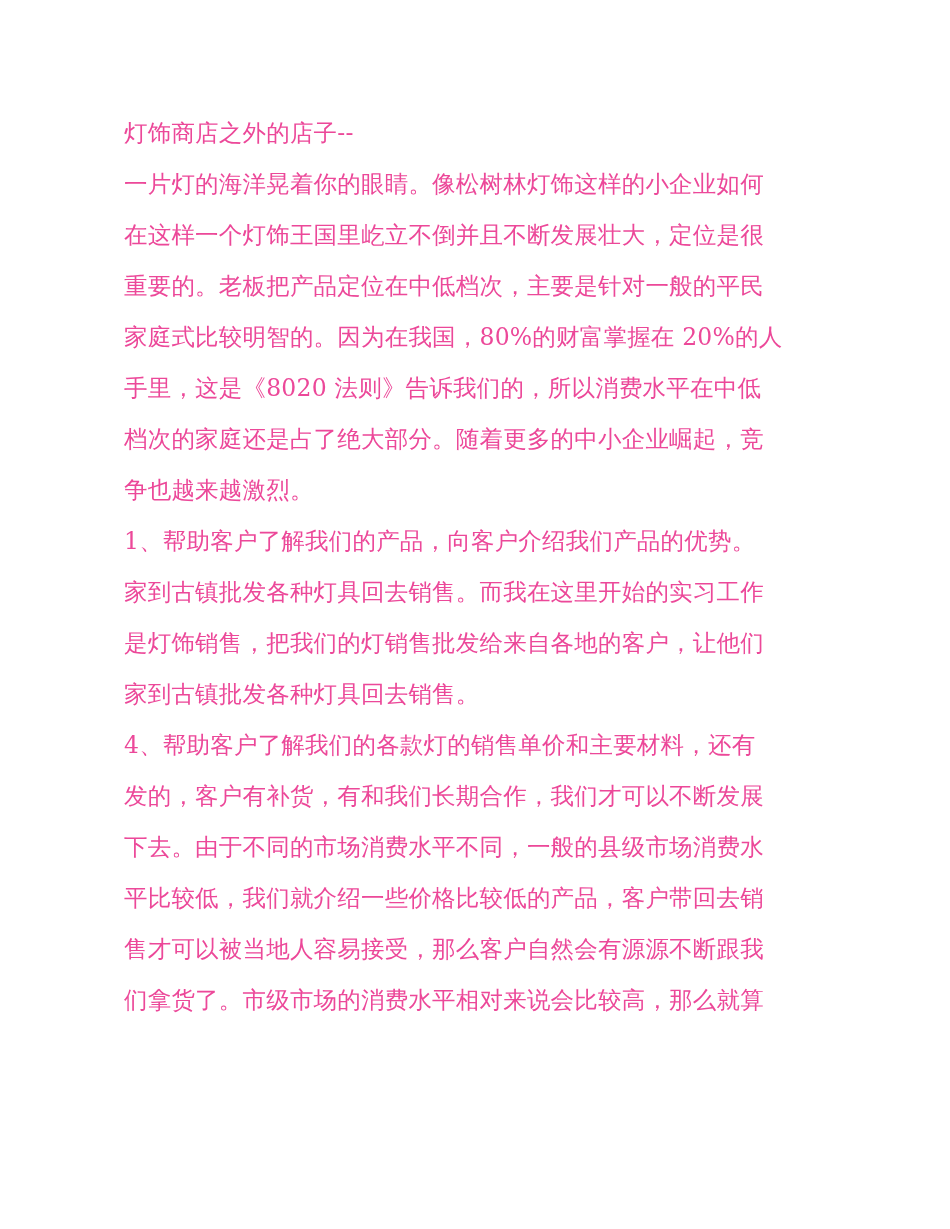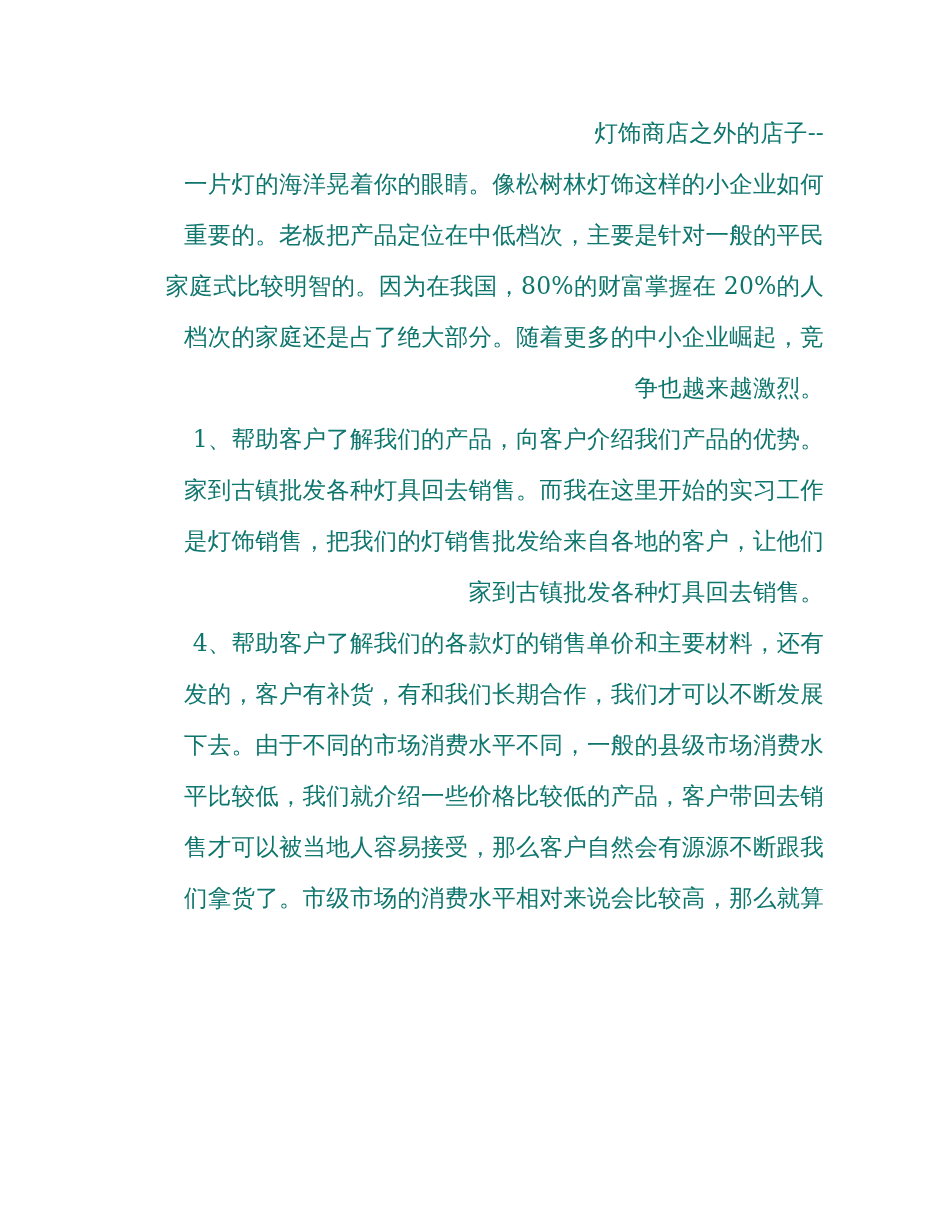--- a/index.html
+++ b/index.html
@@ -2,41 +2,42 @@
 <html><head>
 <meta charset="utf-8">
 <style>
   html, body { margin: 0; padding: 0; background: #ffffff; }
   body { width: 950px; height: 1229px; position: relative; overflow: hidden; }
   .page {
     position: absolute; left: 0; top: 0; width: 950px; height: 1229px;
     background: #ffffff;
   }
   .content {
-    position: absolute; left: 144px; top: 108px; width: 680px;
+    position: absolute; left: 124px; top: 108px; width: 680px;
     font-family: "DejaVu Serif", "Liberation Serif", serif;
-    color: #0f766e;
-    text-align: right;
+    color: #ec4899;
   }
   .line {
     height: 51px; line-height: 51px;
     font-size: 23.5px;
     white-space: nowrap;
     letter-spacing: 0.2px;
   }
 </style>
 </head>
 <body>
 
 <div class="page">
   <div class="content">
     <div class="line">灯饰商店之外的店子--</div>
     <div class="line">一片灯的海洋晃着你的眼睛。像松树林灯饰这样的小企业如何</div>
+    <div class="line">在这样一个灯饰王国里屹立不倒并且不断发展壮大，定位是很</div>
     <div class="line">重要的。老板把产品定位在中低档次，主要是针对一般的平民</div>
     <div class="line">家庭式比较明智的。因为在我国，80%的财富掌握在 20%的人</div>
+    <div class="line">手里，这是《8020 法则》告诉我们的，所以消费水平在中低</div>
     <div class="line">档次的家庭还是占了绝大部分。随着更多的中小企业崛起，竞</div>
     <div class="line">争也越来越激烈。</div>
     <div class="line">1、帮助客户了解我们的产品，向客户介绍我们产品的优势。</div>
     <div class="line">家到古镇批发各种灯具回去销售。而我在这里开始的实习工作</div>
     <div class="line">是灯饰销售，把我们的灯销售批发给来自各地的客户，让他们</div>
     <div class="line">家到古镇批发各种灯具回去销售。</div>
     <div class="line">4、帮助客户了解我们的各款灯的销售单价和主要材料，还有</div>
     <div class="line">发的，客户有补货，有和我们长期合作，我们才可以不断发展</div>
     <div class="line">下去。由于不同的市场消费水平不同，一般的县级市场消费水</div>
     <div class="line">平比较低，我们就介绍一些价格比较低的产品，客户带回去销</div>

